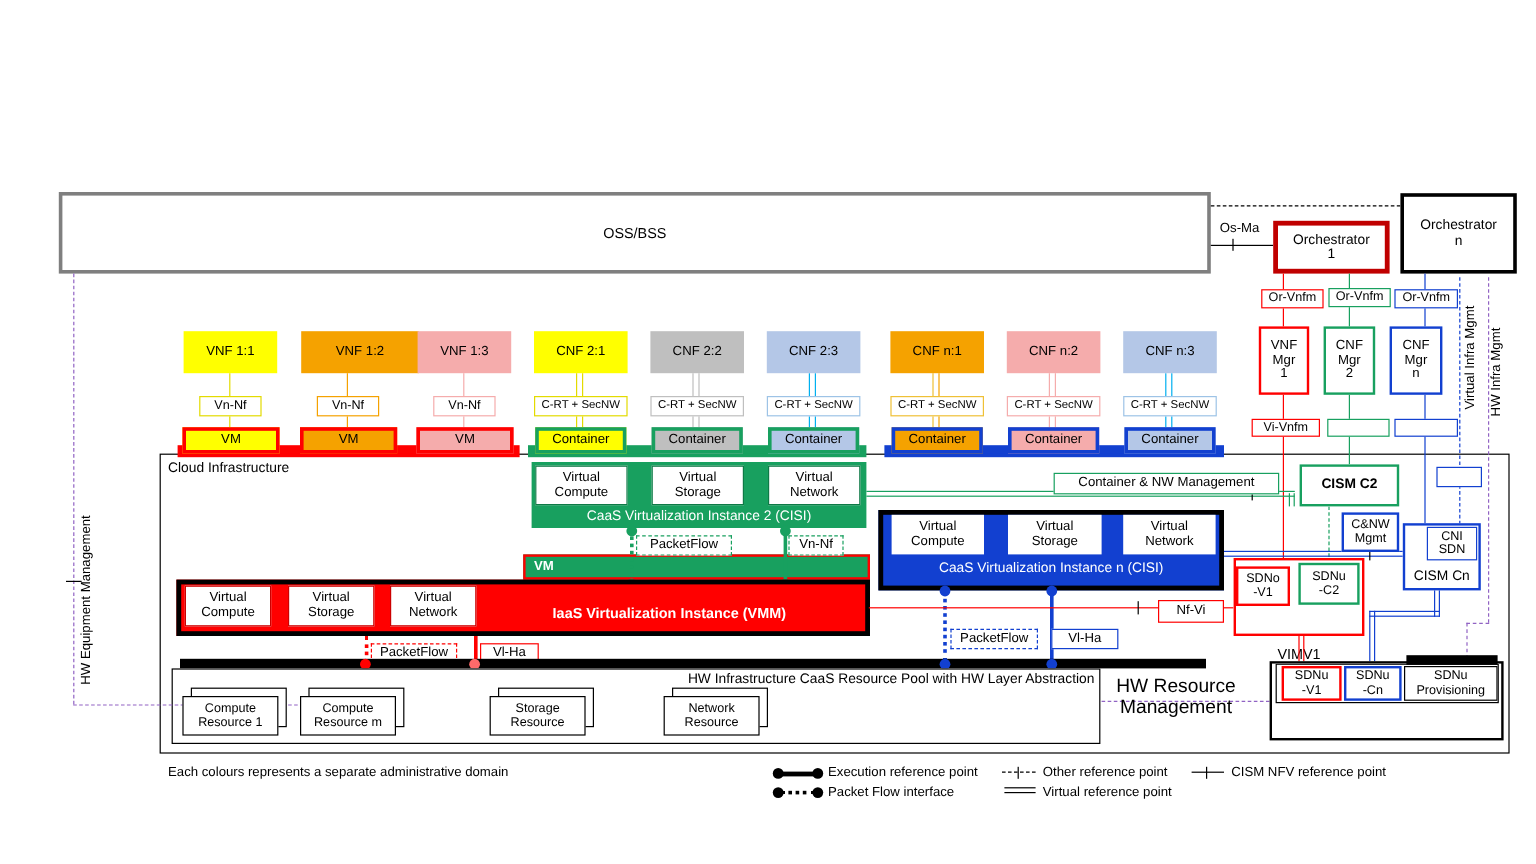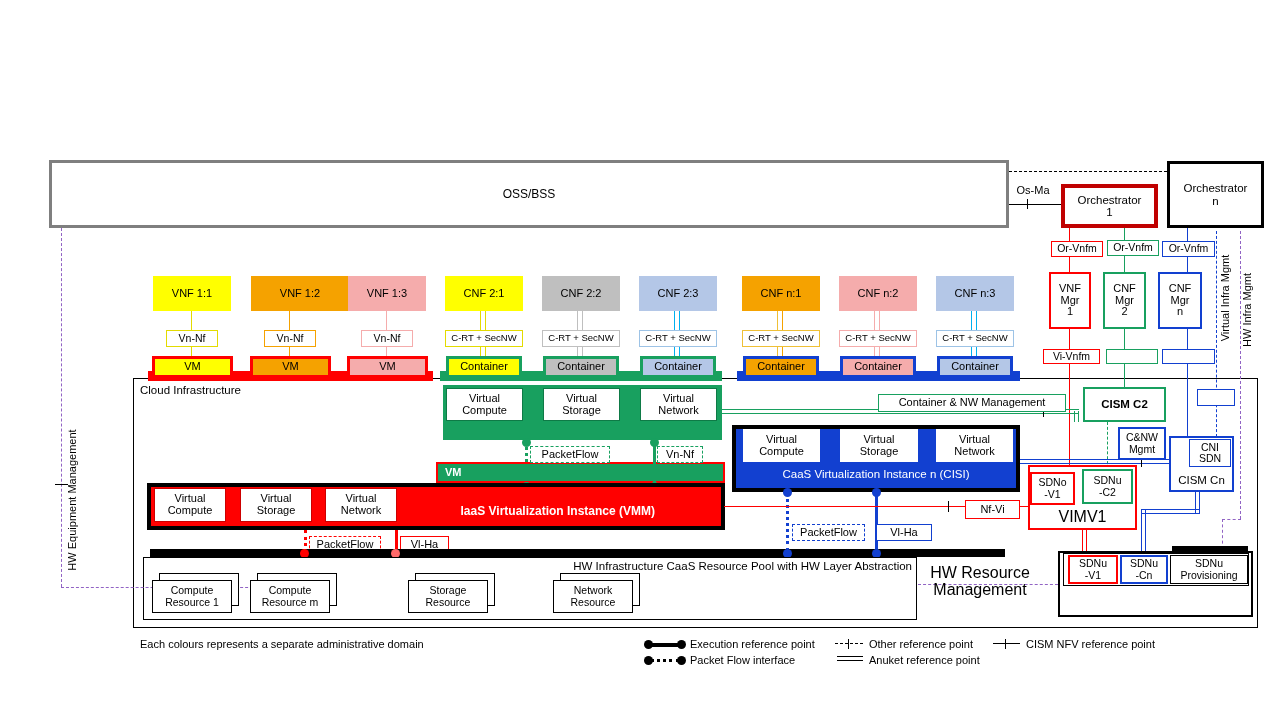--- a/index.html
+++ b/index.html
@@ -115,20 +115,21 @@
   <div class="a lbl" style="left:840px;top:356px;width:76px;height:22px;background:#F5ACAC;border:3px solid #1240D0;">Container</div>
   <div class="a lbl" style="left:937px;top:356px;width:76px;height:22px;background:#B4C7E7;border:3px solid #1240D0;">Container</div>
 
   <div class="a" style="left:443px;top:385px;width:279px;height:55px;background:#18A05F;"></div>
   <div class="a lbl" style="left:446px;top:388px;width:77px;height:33px;background:#fff;border:1px solid #0e7a46;">Virtual
 Compute</div>
   <div class="a lbl" style="left:543px;top:388px;width:77px;height:33px;background:#fff;border:1px solid #0e7a46;">Virtual
 Storage</div>
   <div class="a lbl" style="left:640px;top:388px;width:77px;height:33px;background:#fff;border:1px solid #0e7a46;">Virtual
 Network</div>
+  <div class="a lbl" style="left:443px;top:423px;width:279px;height:15px;color:#fff;font-size:11.5px;">CaaS Virtualization Instance 2 (CISI)</div>
 
   <div class="a dblh" style="left:722px;top:409px;width:357px;border-color:#18A05F;"></div>
   <div class="a dblv" style="left:1074px;top:411px;height:11px;border-color:#18A05F;"></div>
   <div class="a" style="left:1043px;top:406px;width:0;height:11px;border-left:1.6px solid #000;"></div>
   <div class="a lbl b" style="left:878px;top:394px;width:188px;height:18px;border-color:#18A05F;font-size:11px;">Container &amp; NW  Management</div>
 
   <div class="a" style="left:1107px;top:422px;width:0;height:47px;border-left:1.6px dashed #18A05F;"></div>
   <div class="a lbl" style="left:1083px;top:387px;width:83px;height:35px;border:2px solid #18A05F;background:#fff;font-size:11.5px;font-weight:bold;">CISM C2</div>
 
   <div class="a" style="left:732px;top:425px;width:288px;height:67px;background:#1240D0;border:4px solid #000;"></div>
@@ -180,21 +181,21 @@
   <div class="a dot" style="left:783px;top:488px;background:#1240D0;"></div>
   <div class="a dot" style="left:872px;top:488px;background:#1240D0;"></div>
   <div class="a lbl" style="left:792px;top:524px;width:73px;height:17px;background:#fff;border:1.6px dashed #1240D0;font-size:11px;">PacketFlow</div>
   <div class="a lbl" style="left:876px;top:524px;width:56px;height:17px;background:#fff;border:1.6px solid #1240D0;font-size:11px;">Vl-Ha</div>
 
   <div class="a" style="left:724px;top:506px;width:304px;height:0;border-top:1.6px solid #FF0000;"></div>
   <div class="a" style="left:948px;top:501px;width:0;height:11px;border-left:1.6px solid #000;"></div>
   <div class="a lbl" style="left:965px;top:500px;width:55px;height:19px;background:#fff;border:1.6px solid #FF0000;font-size:11px;">Nf-Vi</div>
 
   <div class="a" style="left:1028px;top:465px;width:109px;height:65px;border:2px solid #FF0000;background:#fff;"></div>
-  <div class="a lbl" style="left:1028px;top:506px;width:109px;height:22px;font-size:16px;">VIMV1</div>
+  <div class="a lbl" style="left:1028px;top:534px;width:109px;height:22px;font-size:12px;">VIMV1</div>
   <div class="a lbl" style="left:1030px;top:472px;width:45px;height:33px;border:2px solid #FF0000;background:#fff;font-size:10.5px;">SDNo
 -V1</div>
   <div class="a lbl" style="left:1082px;top:469px;width:51px;height:35px;border:2px solid #18A05F;background:#fff;font-size:10.5px;">SDNu
 -C2</div>
 
   <div class="a dblv" style="left:1082px;top:530px;height:26px;border-color:#FF0000;"></div>
   <div class="a dblv" style="left:1195px;top:492px;height:22px;border-color:#1240D0;"></div>
   <div class="a dblh" style="left:1141px;top:509px;width:59px;border-color:#1240D0;"></div>
   <div class="a dblv" style="left:1141px;top:509px;height:47px;border-color:#1240D0;"></div>
 
@@ -255,21 +256,21 @@
   </div>
   <div class="a lbl" style="left:690px;top:653px;width:160px;height:15px;justify-content:flex-start;text-align:left;">Packet Flow interface</div>
 
   <div class="a" style="left:835px;top:639px;width:28px;height:10px;">
     <div class="a" style="left:0;top:4px;width:28px;height:0;border-top:1.6px dashed #000;"></div>
     <div class="a" style="left:13px;top:0;width:0;height:10px;border-left:1.6px solid #000;"></div>
   </div>
   <div class="a lbl" style="left:869px;top:637px;width:140px;height:15px;justify-content:flex-start;text-align:left;">Other reference point</div>
 
   <div class="a dblh" style="left:837px;top:656px;width:26px;border-color:#000;"></div>
-  <div class="a lbl" style="left:869px;top:653px;width:140px;height:15px;justify-content:flex-start;text-align:left;">Anuket reference point</div>
+  <div class="a lbl" style="left:869px;top:653px;width:140px;height:15px;justify-content:flex-start;text-align:left;">Virtual reference point</div>
 
   <div class="a" style="left:993px;top:639px;width:27px;height:10px;">
     <div class="a" style="left:0;top:4px;width:27px;height:0;border-top:1.6px solid #000;"></div>
     <div class="a" style="left:12px;top:0;width:0;height:10px;border-left:1.6px solid #000;"></div>
   </div>
   <div class="a lbl" style="left:1026px;top:637px;width:160px;height:15px;justify-content:flex-start;text-align:left;">CISM NFV reference point</div>
 
 </div>
 
 </body></html>

